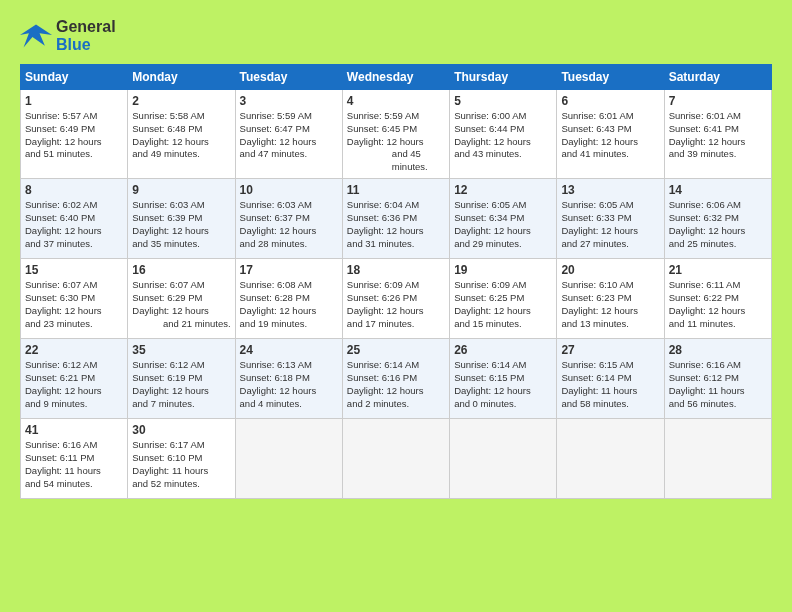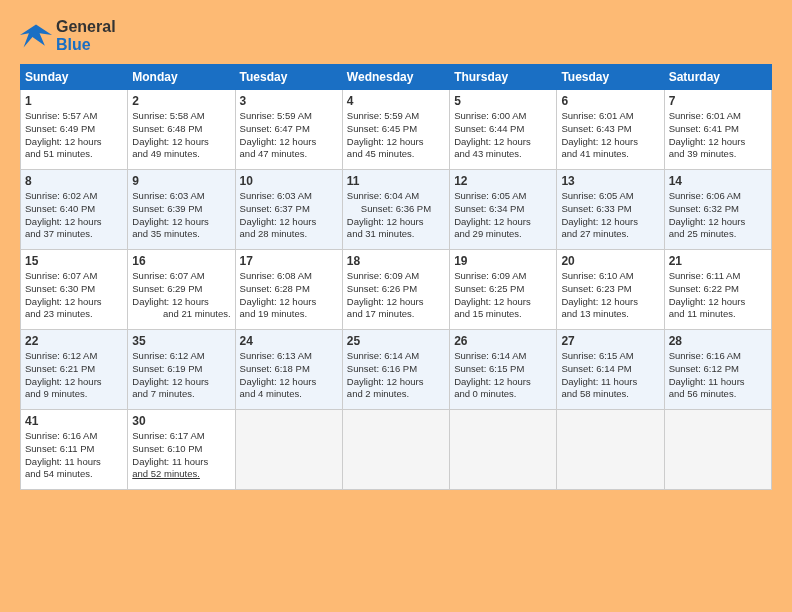--- a/index.html
+++ b/index.html
@@ -7,21 +7,21 @@
       font-family: Arial, sans-serif;
       background: #fff;
       width: 792px;
       height: 612px;
       overflow: hidden;
     }
     .page {
       width: 792px;
       height: 612px;
       padding: 18px 20px 10px 20px;
-      background: #fdba74;
+      background: #bef264;
     }
     .header {
       display: flex;
       justify-content: space-between;
       align-items: flex-start;
       margin-bottom: 10px;
     }
     .logo {
       display: flex;
       align-items: center;
@@ -136,21 +136,21 @@
             <div style="line-height: 1.35;">Sunrise: 5:59 AM</div>
             <div style="line-height: 1.35;">Sunset: 6:47 PM</div>
             <div style="line-height: 1.35;">Daylight: 12 hours</div>
             <div style="line-height: 1.35;">and 47 minutes.</div>
           </td>
           <td>
             <span class="day-num">4</span>
             <div style="line-height: 1.35;">Sunrise: 5:59 AM</div>
             <div style="line-height: 1.35;">Sunset: 6:45 PM</div>
             <div style="line-height: 1.35;">Daylight: 12 hours</div>
-            <div style="line-height: 1.35;">and 45 minutes.</div>
+            <div style="line-height: 1.35; margin-left: 45px;">and 45 minutes.</div>
           </td>
           <td>
             <span class="day-num">5</span>
             <div style="line-height: 1.35;">Sunrise: 6:00 AM</div>
             <div style="line-height: 1.35;">Sunset: 6:44 PM</div>
             <div style="line-height: 1.35;">Daylight: 12 hours</div>
             <div style="line-height: 1.35;">and 43 minutes.</div>
           </td>
           <td>
             <span class="day-num">6</span>
@@ -185,21 +185,21 @@
           <td>
             <span class="day-num">10</span>
             <div style="line-height: 1.35;">Sunrise: 6:03 AM</div>
             <div style="line-height: 1.35;">Sunset: 6:37 PM</div>
             <div style="line-height: 1.35;">Daylight: 12 hours</div>
             <div style="line-height: 1.35;">and 28 minutes.</div>
           </td>
           <td>
             <span class="day-num">11</span>
             <div style="line-height: 1.35;">Sunrise: 6:04 AM</div>
-            <div style="line-height: 1.35; text-align: center;">Sunset: 6:36 PM</div>
+            <div style="line-height: 1.35;">Sunset: 6:36 PM</div>
             <div style="line-height: 1.35;">Daylight: 12 hours</div>
             <div style="line-height: 1.35;">and 31 minutes.</div>
           </td>
           <td>
             <span class="day-num">12</span>
             <div style="line-height: 1.35;">Sunrise: 6:05 AM</div>
             <div style="line-height: 1.35;">Sunset: 6:34 PM</div>
             <div style="line-height: 1.35;">Daylight: 12 hours</div>
             <div style="line-height: 1.35;">and 29 minutes.</div>
           </td>
@@ -326,21 +326,21 @@
             <div style="line-height: 1.35;">Sunrise: 6:16 AM</div>
             <div style="line-height: 1.35;">Sunset: 6:11 PM</div>
             <div style="line-height: 1.35;">Daylight: 11 hours</div>
             <div style="line-height: 1.35;">and 54 minutes.</div>
           </td>
           <td>
             <span class="day-num">30</span>
             <div style="line-height: 1.35;">Sunrise: 6:17 AM</div>
             <div style="line-height: 1.35;">Sunset: 6:10 PM</div>
             <div style="line-height: 1.35;">Daylight: 11 hours</div>
-            <div style="line-height: 1.35; text-decoration: underline;">and 52 minutes.</div>
+            <div style="line-height: 1.35;">and 52 minutes.</div>
           </td>
           <td class="empty"></td>
           <td class="empty"></td>
           <td class="empty"></td>
           <td class="empty"></td>
           <td class="empty"></td>
         </tr>
       </tbody>
   </table>
 </div>

